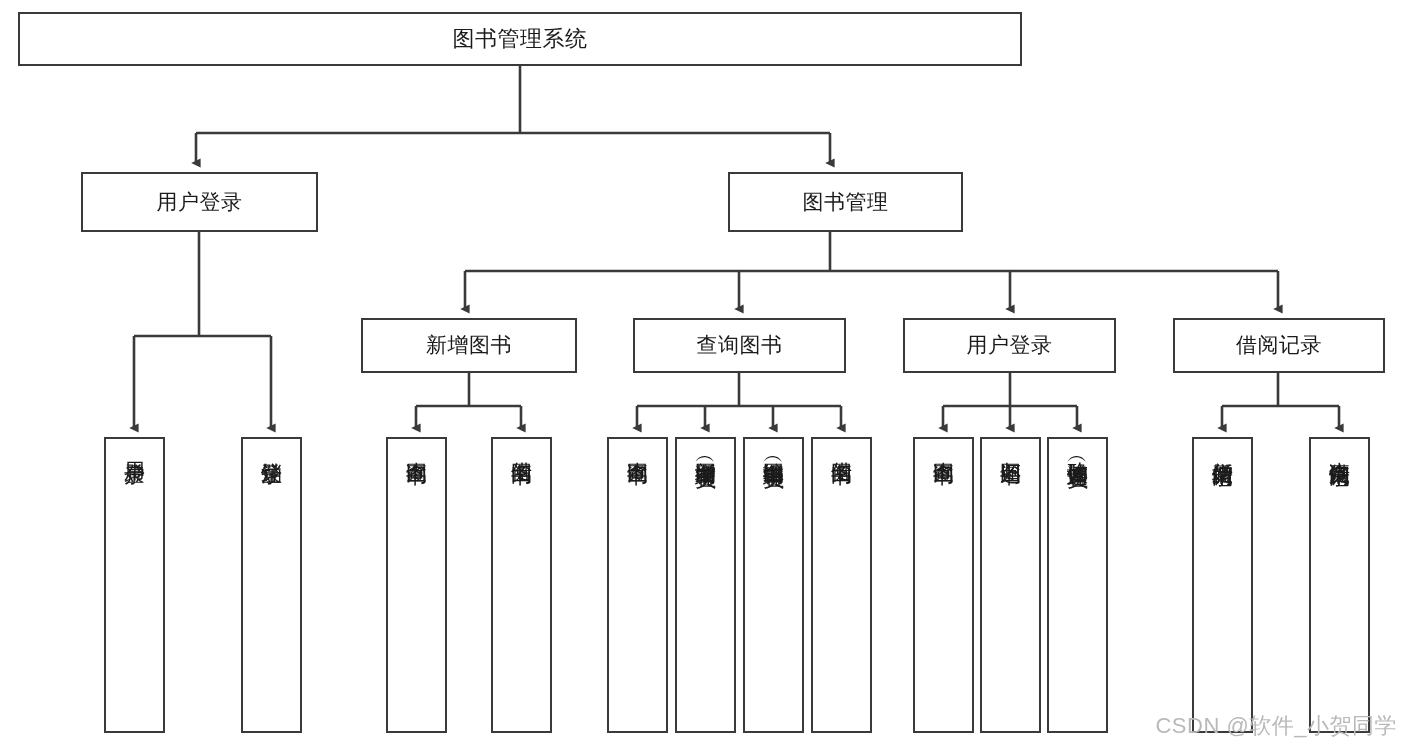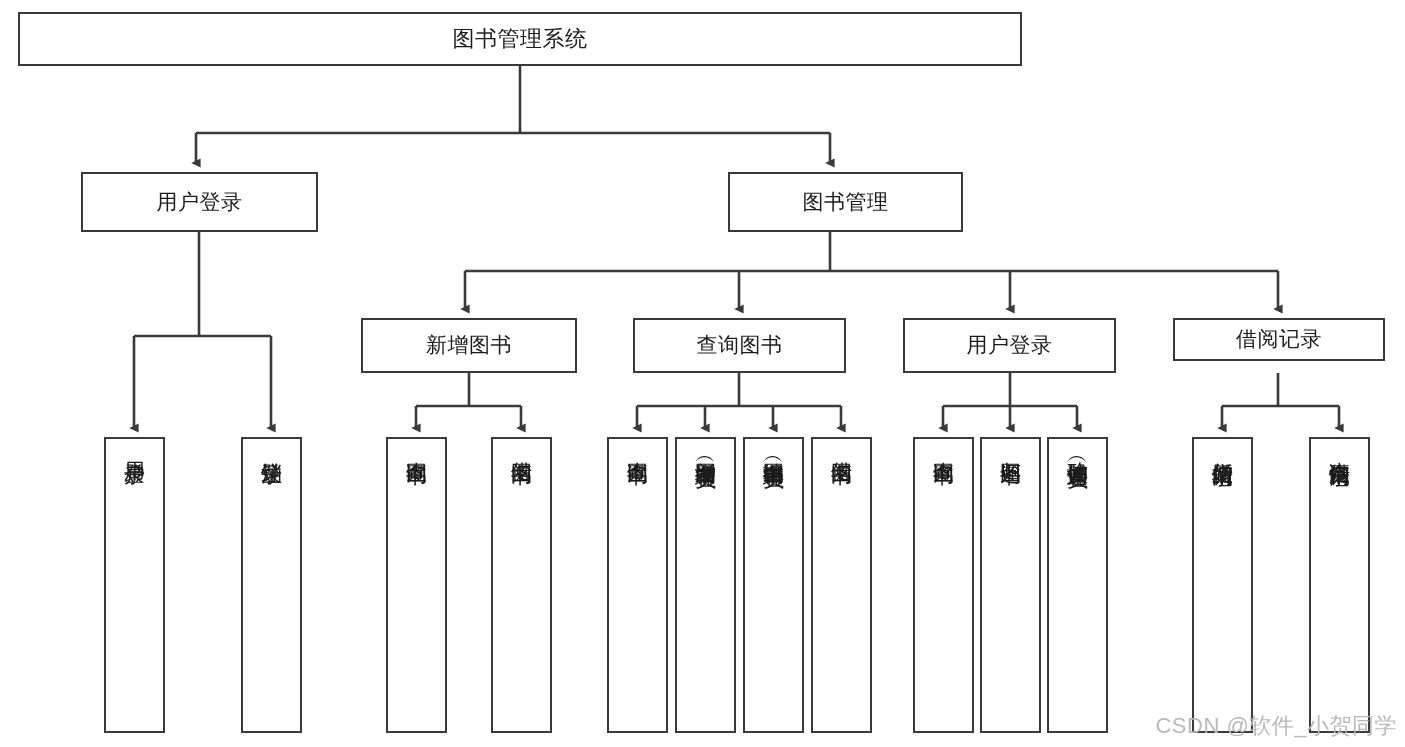--- a/index.html
+++ b/index.html
@@ -157,21 +157,21 @@
   </div>
 
   <div class="node horiz" style="left:633px; top:318px; width:213px; height:55px;">
     <span class="label">查询图书</span>
   </div>
 
   <div class="node horiz" style="left:903px; top:318px; width:213px; height:55px;">
     <span class="label">用户登录</span>
   </div>
 
-  <div class="node horiz" style="left:1173px; top:318px; width:212px; height:43px;">
+  <div class="node horiz" style="left:1173px; top:318px; width:212px; height:55px;">
     <span class="label">借阅记录</span>
   </div>
 
   <div class="node vert" style="left:104px; top:437px; width:61px; height:296px;">
     <span class="label">用户登录</span>
   </div>
 
   <div class="node vert" style="left:241px; top:437px; width:61px; height:296px;">
     <span class="label">注销登录</span>
   </div>

